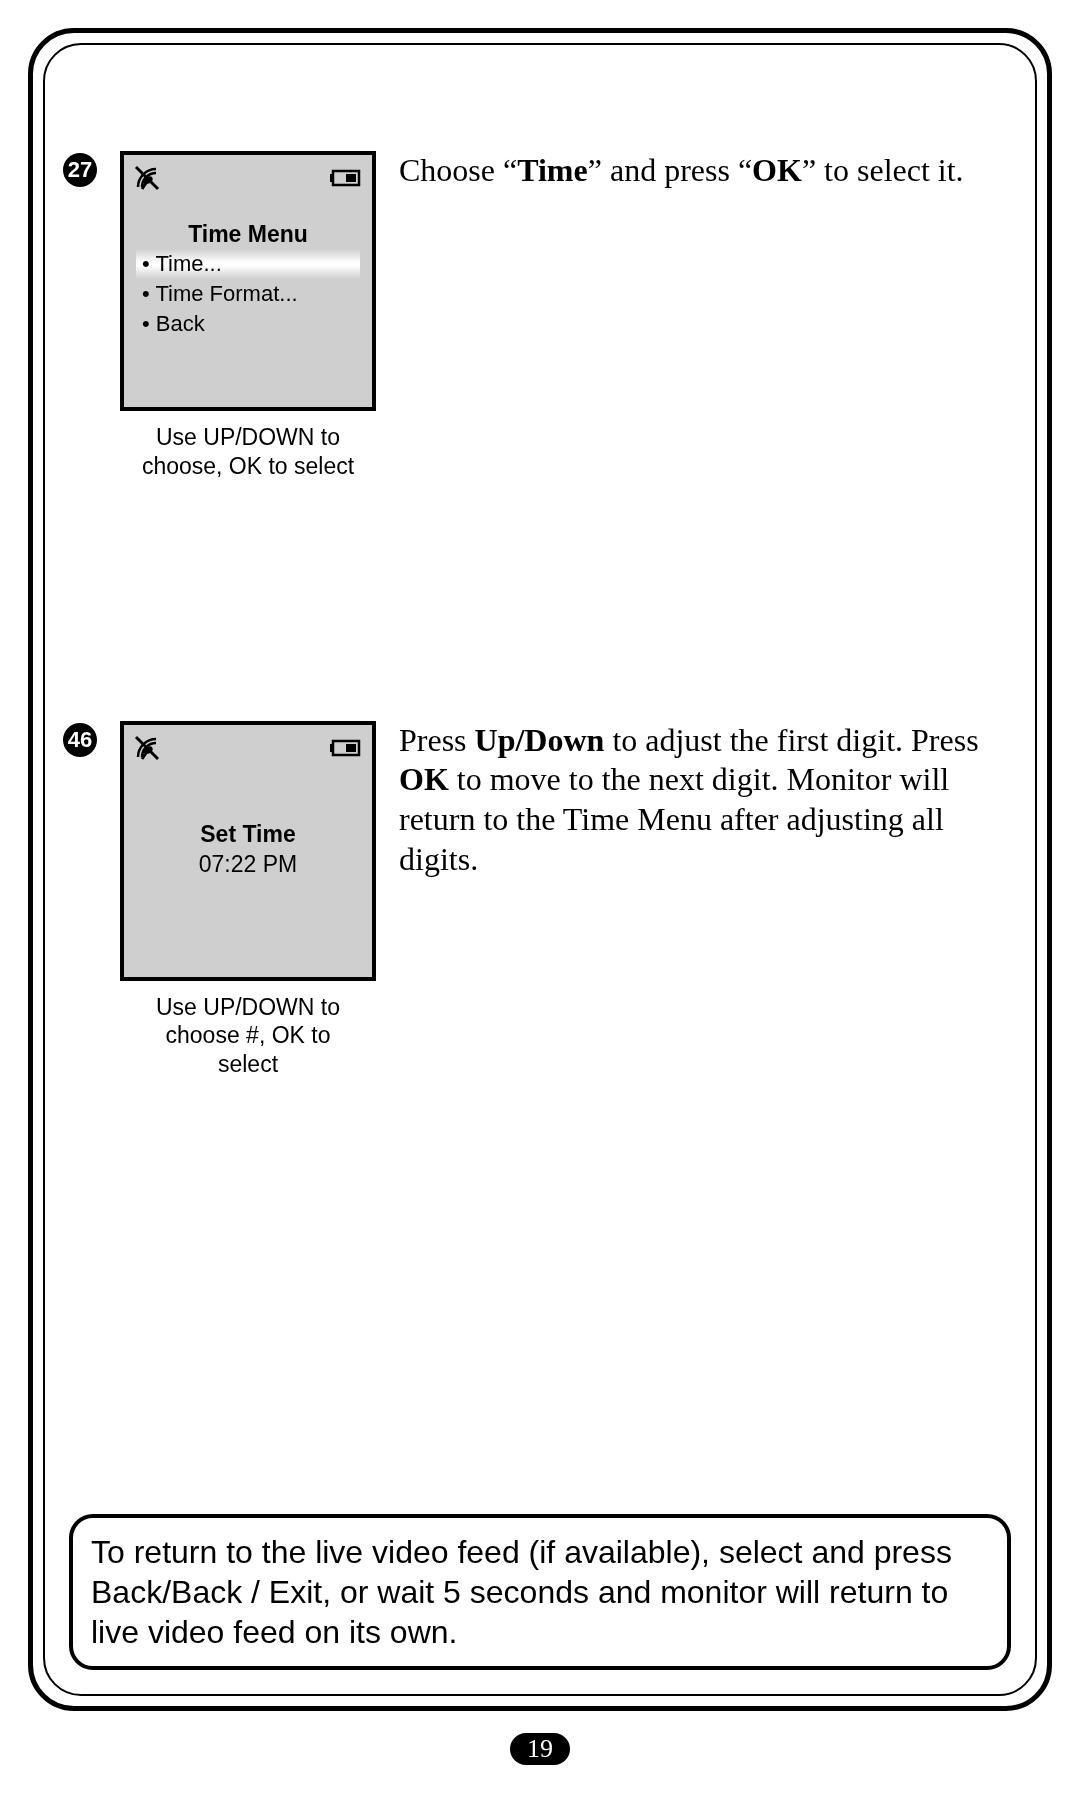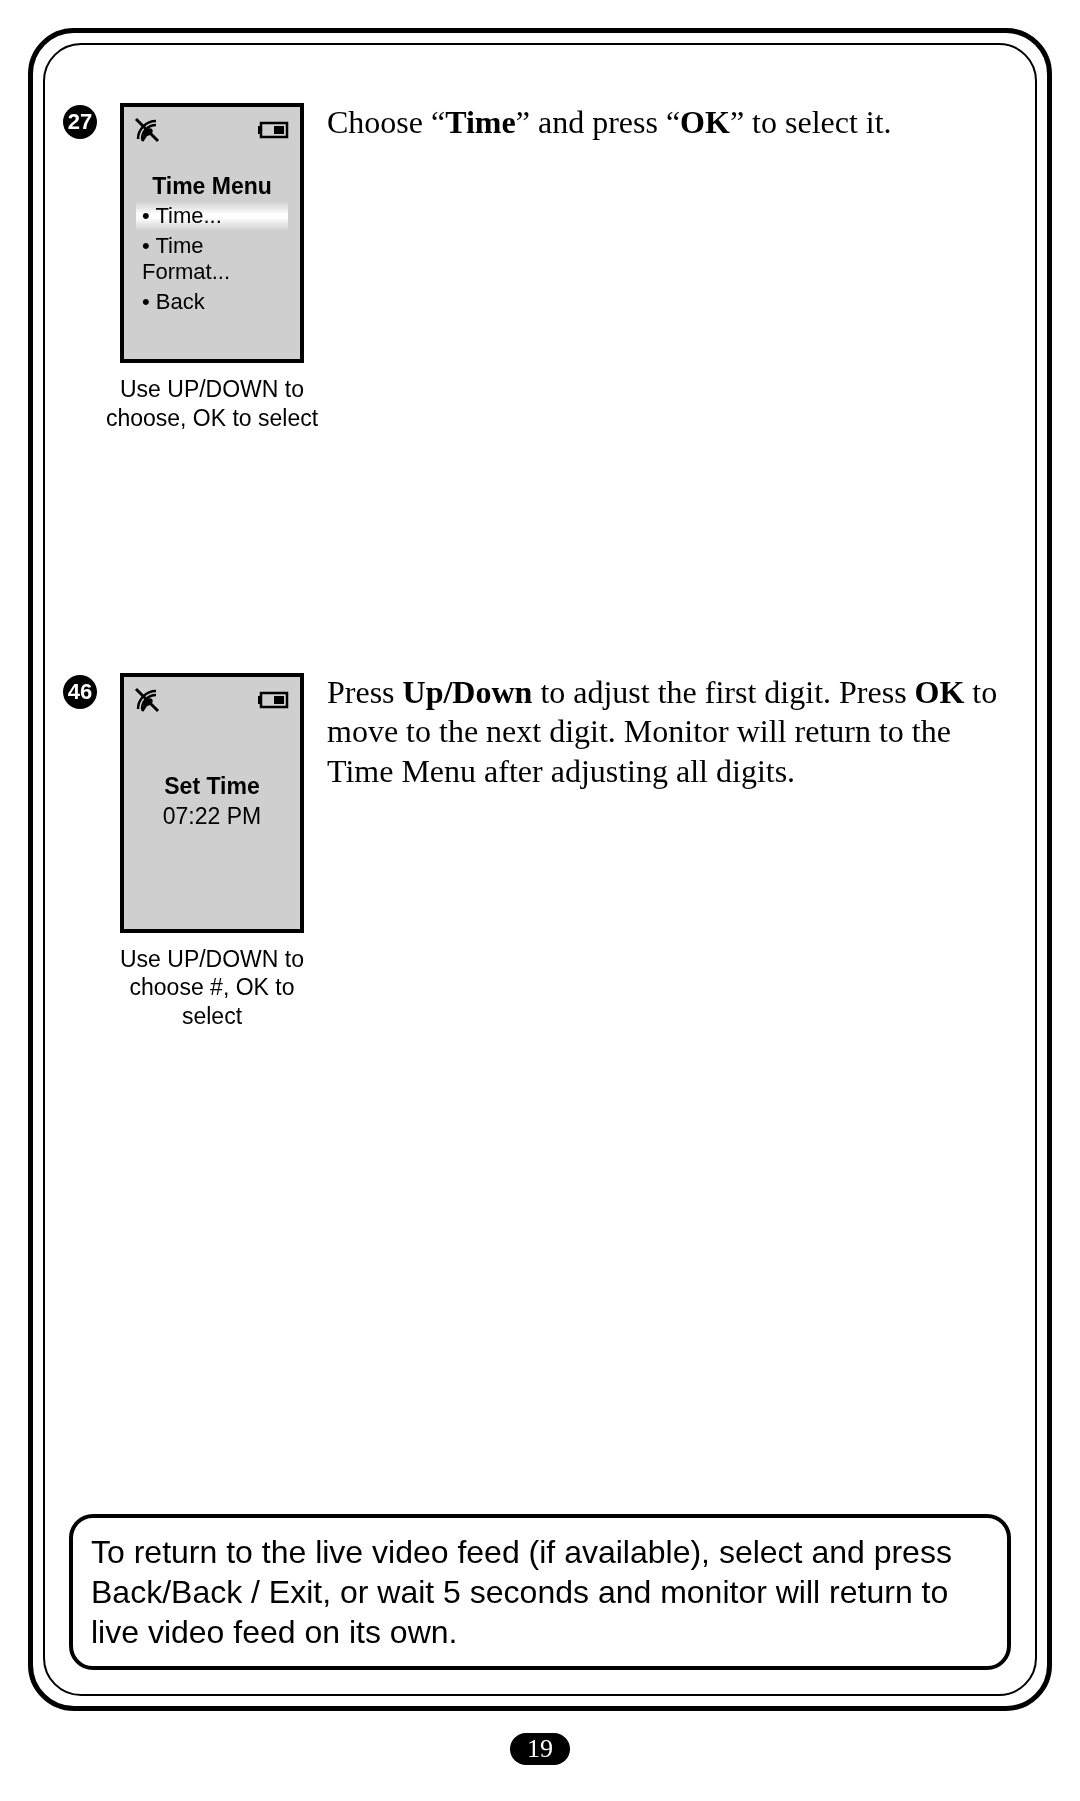--- a/index.html
+++ b/index.html
@@ -38,22 +38,24 @@
     right: 10px;
     top: 10px;
     bottom: 10px;
     border: 2px solid var(--black);
     border-radius: 38px;
     pointer-events: none;
   }
   .step {
     display: grid;
     grid-template-columns: 34px 230px 1fr;
+    column-gap: 36px;
     align-items: flex-start;
     margin-bottom: 240px;
+    margin-top: 48px;
   }
   .step:last-of-type {
     margin-bottom: 40px;
   }
   .marker {
     width: 34px;
     height: 34px;
     border-radius: 50%;
     background: var(--black);
     color: var(--white);
@@ -64,21 +66,21 @@
     justify-content: center;
     margin-top: 2px;
     flex-shrink: 0;
   }
   .screen-col {
     display: flex;
     flex-direction: column;
     align-items: center;
   }
   .screen {
-    width: 184px;
+    width: 256px;
     height: 260px;
     background: var(--screen-bg);
     border: 4px solid var(--black);
     box-sizing: border-box;
     position: relative;
     font-size: 22px;
     font-weight: 500;
   }
   .status-bar {
     position: absolute;

